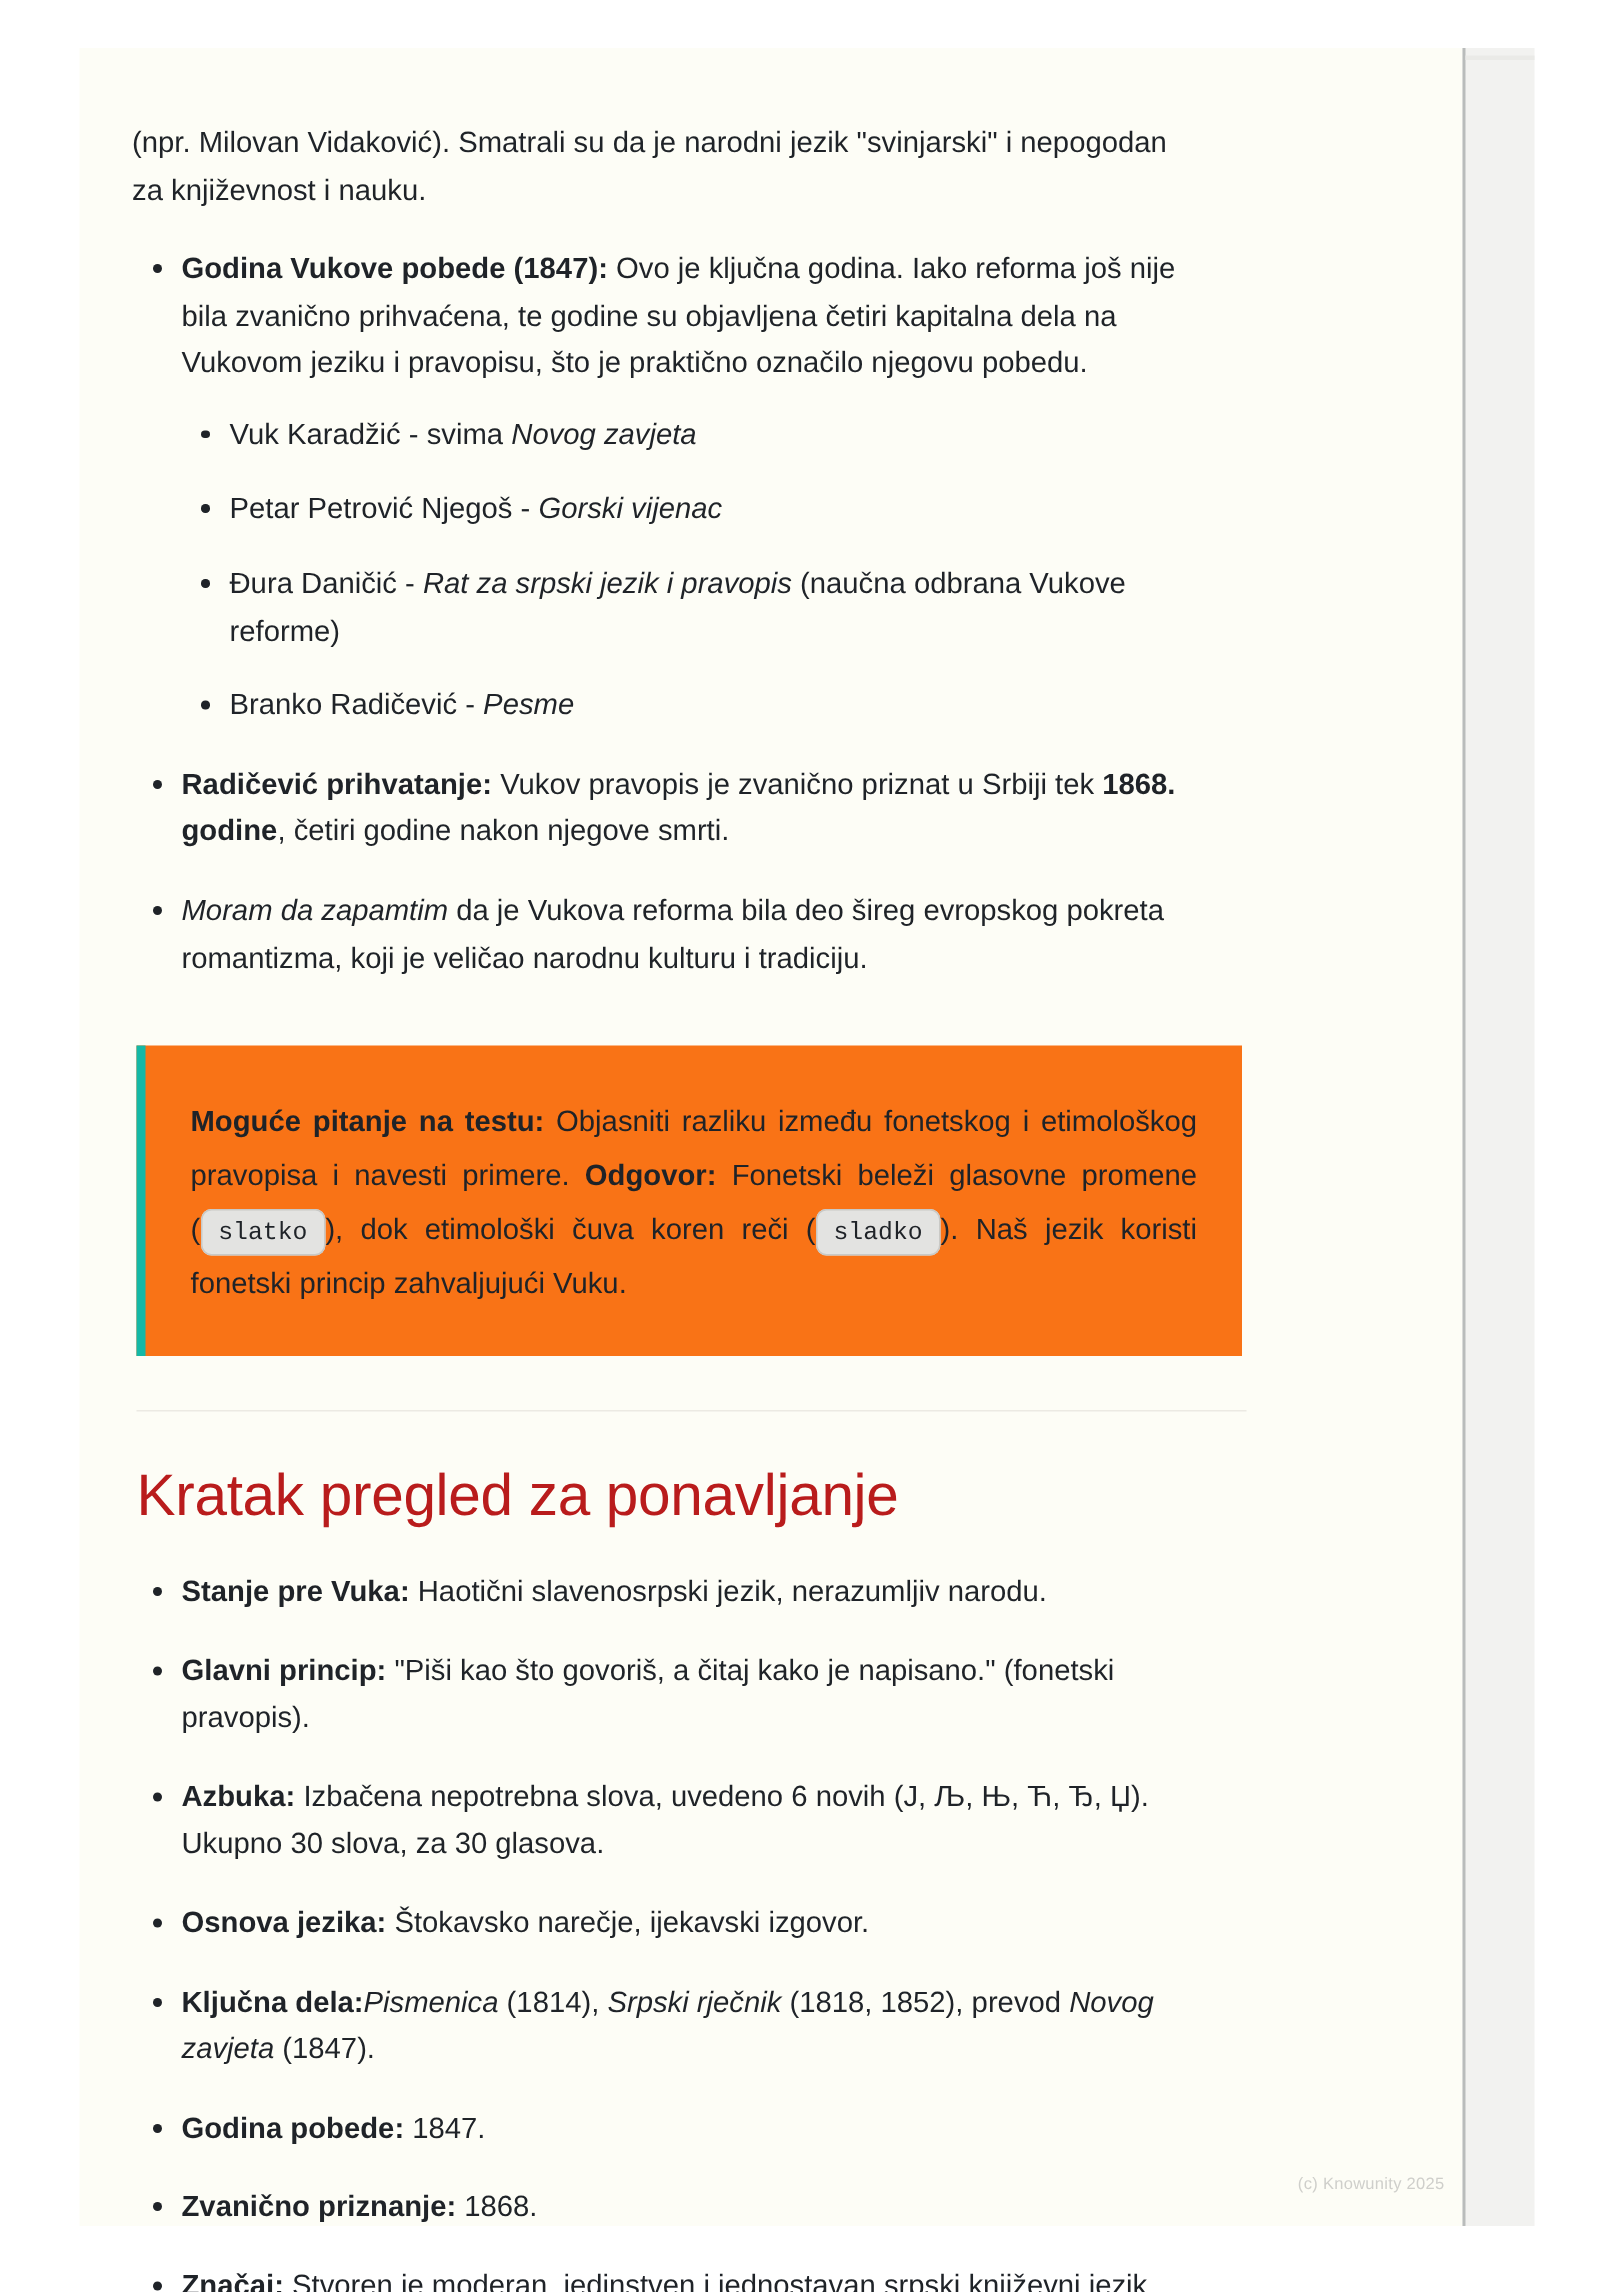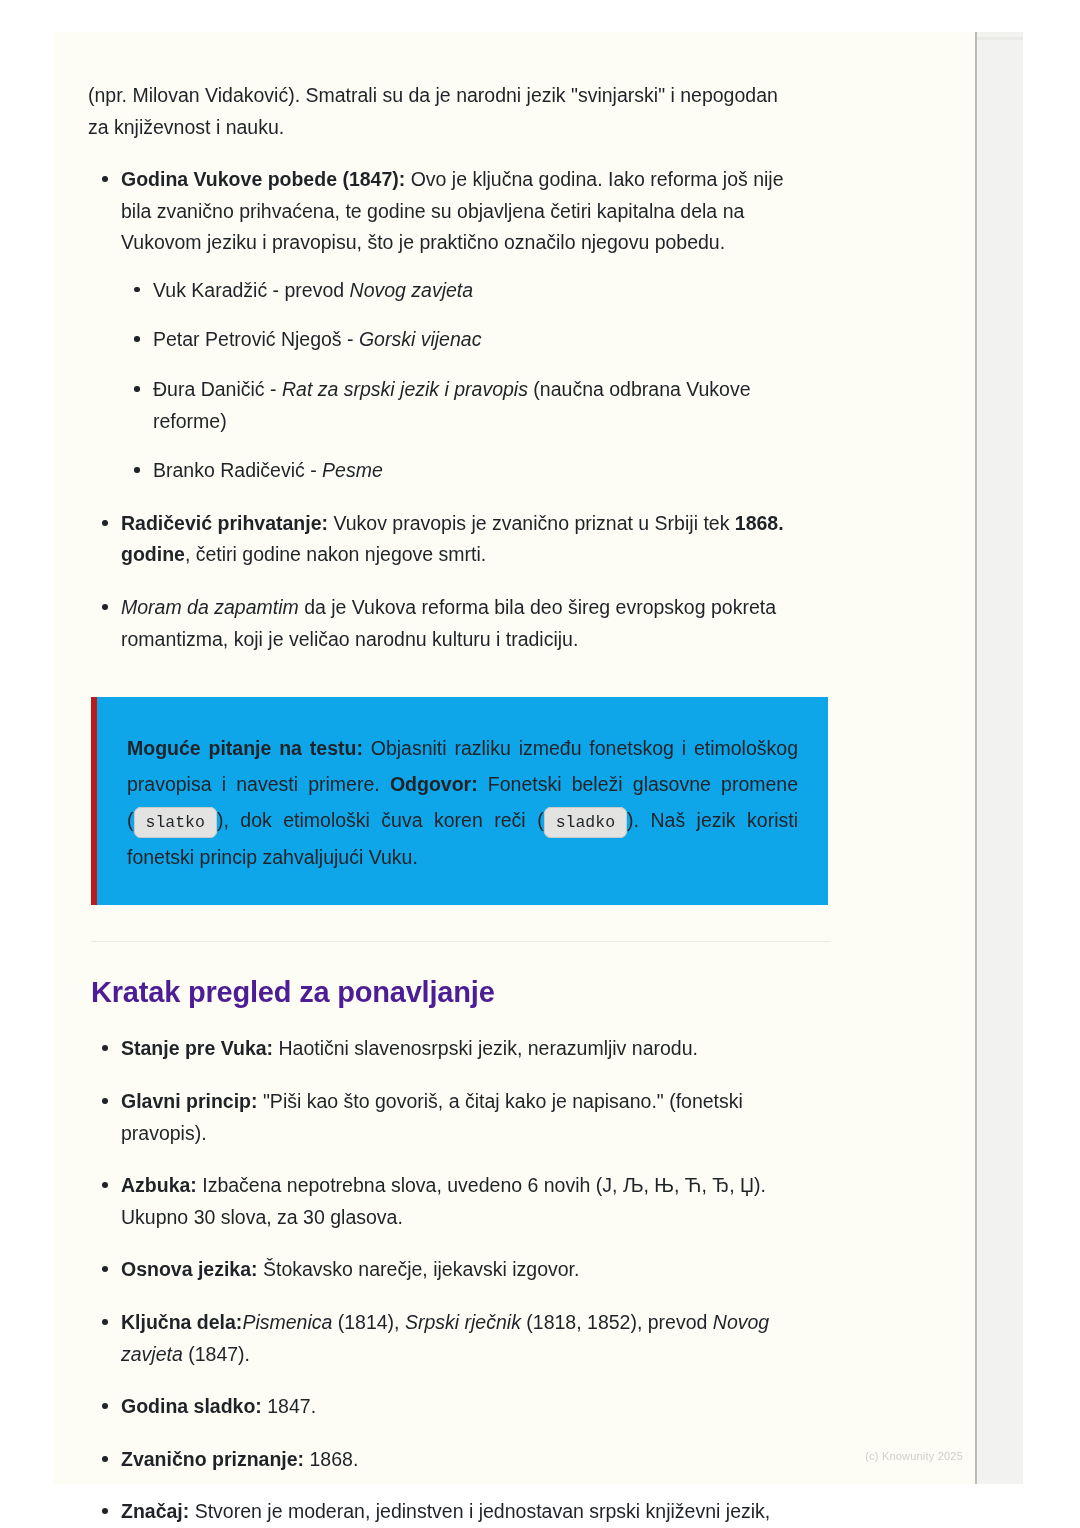--- a/index.html
+++ b/index.html
@@ -127,22 +127,22 @@
 
   b, strong { font-weight: 700; }
   i, em { font-style: italic; }
 
   
   .callout {
     margin-top: 42px;
     margin-left: 3px;
     width: 737px;
     box-sizing: border-box;
-    background: #0ea5e9;
-    border-left: 6px solid #b91c1c;
+    background: #f97316;
+    border-left: 6px solid #14b8a6;
     padding: 33px 30px 30px 30px;
   }
   .callout p {
     margin: 0;
     text-align: justify;
     font-size: 19.5px;
     line-height: 1.85;
   }
   code {
     font-family: "Liberation Mono", monospace;
@@ -157,24 +157,24 @@
 
   
   hr.rule {
     margin: 36px 0 0 3px;
     width: 740px;
     border: none;
     border-top: 1.5px solid #eceae3;
   }
   h2.section-title {
     margin: 32px 0 0 3px;
-    font-size: 29px;
+    font-size: 39px;
     line-height: 1.3;
-    font-weight: 700;
-    color: #4c1d95;
+    font-weight: 400;
+    color: #b91c1c;
     letter-spacing: -0.2px;
   }
   .summary-list {
     margin-top: 22px;
   }
 
   
   .watermark {
     position: absolute;
     right: 12px;
@@ -195,21 +195,21 @@
     <div class="content">
 
       <p class="para-lead">(npr. Milovan Vidaković). Smatrali su da je narodni jezik "svinjarski" i nepogodan za književnost i nauku.</p>
 
       <ul class="lvl1">
 
         <li>
           <b>Godina Vukove pobede (1847):</b><span> Ovo je ključna godina. Iako reforma još nije bila zvanično prihvaćena, te godine su objavljena četiri kapitalna dela na Vukovom jeziku i pravopisu, što je praktično označilo njegovu pobedu.</span>
 
           <ul class="lvl2">
-            <li><span>Vuk Karadžić - prevod </span><i>Novog zavjeta</i><span></span></li>
+            <li><span>Vuk Karadžić - svima </span><i>Novog zavjeta</i><span></span></li>
             <li><span>Petar Petrović Njegoš - </span><i>Gorski vijenac</i><span></span></li>
             <li><span>Đura Daničić - </span><i>Rat za srpski jezik i pravopis</i><span> (naučna odbrana Vukove reforme)</span></li>
             <li><span>Branko Radičević - </span><i>Pesme</i><span></span></li>
           </ul>
         </li>
 
         <li>
           <b>Radičević prihvatanje:</b><span> Vukov pravopis je zvanično priznat u Srbiji tek </span><b>1868. godine</b><span>, četiri godine nakon njegove smrti.</span>
         </li>
 
@@ -226,21 +226,21 @@
       <hr class="rule">
 
       <h2 class="section-title">Kratak pregled za ponavljanje</h2>
 
       <ul class="lvl1 summary-list">
         <li><b>Stanje pre Vuka:</b><span> Haotični slavenosrpski jezik, nerazumljiv narodu.</span></li>
         <li><b>Glavni princip:</b><span> "Piši kao što govoriš, a čitaj kako je napisano." (fonetski pravopis).</span></li>
         <li><b>Azbuka:</b><span> Izbačena nepotrebna slova, uvedeno 6 novih (Ј, Љ, Њ, Ћ, Ђ, Џ). Ukupno 30 slova, za 30 glasova.</span></li>
         <li><b>Osnova jezika:</b><span> Štokavsko narečje, ijekavski izgovor.</span></li>
         <li><b>Ključna dela:</b><span><i>Pismenica</i><span> (1814), </span><i>Srpski rječnik</i><span> (1818, 1852), prevod </span><i>Novog zavjeta</i><span> (1847).</span></span></li>
-        <li><b>Godina sladko:</b><span> 1847.</span></li>
+        <li><b>Godina pobede:</b><span> 1847.</span></li>
         <li><b>Zvanično priznanje:</b><span> 1868.</span></li>
         <li><b>Značaj:</b><span> Stvoren je moderan, jedinstven i jednostavan srpski književni jezik, dostupan svima. Povezao je književnost sa narodom.</span></li>
       </ul>
 
     </div>
 
     <div class="watermark">(c) Knowunity 2025</div>
 
   </div>
 

